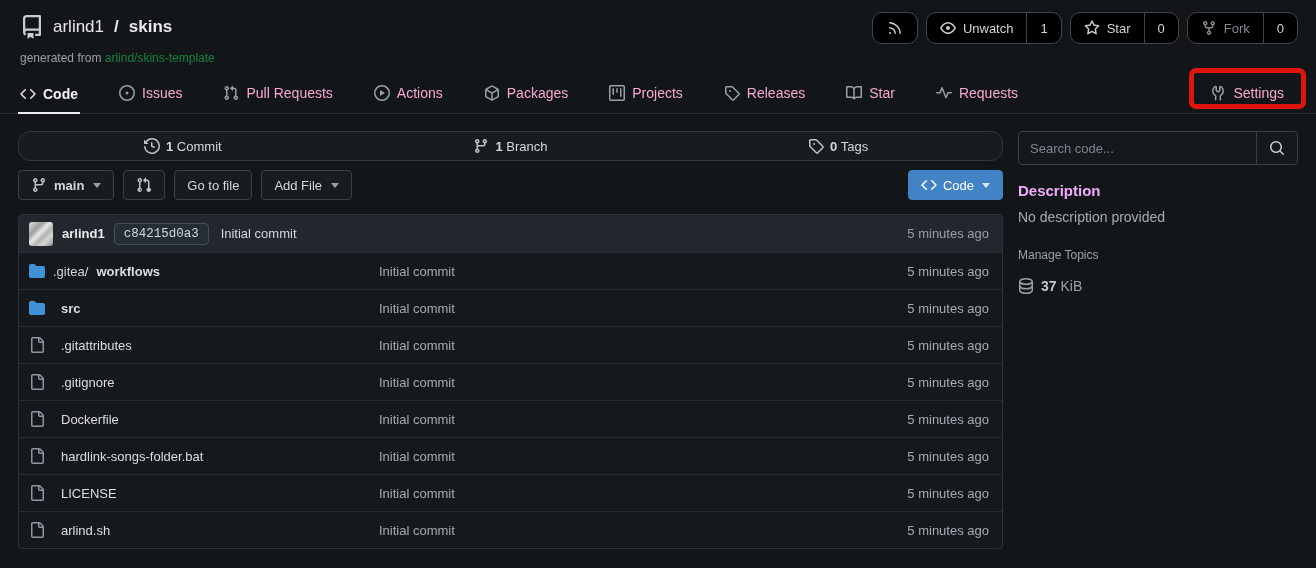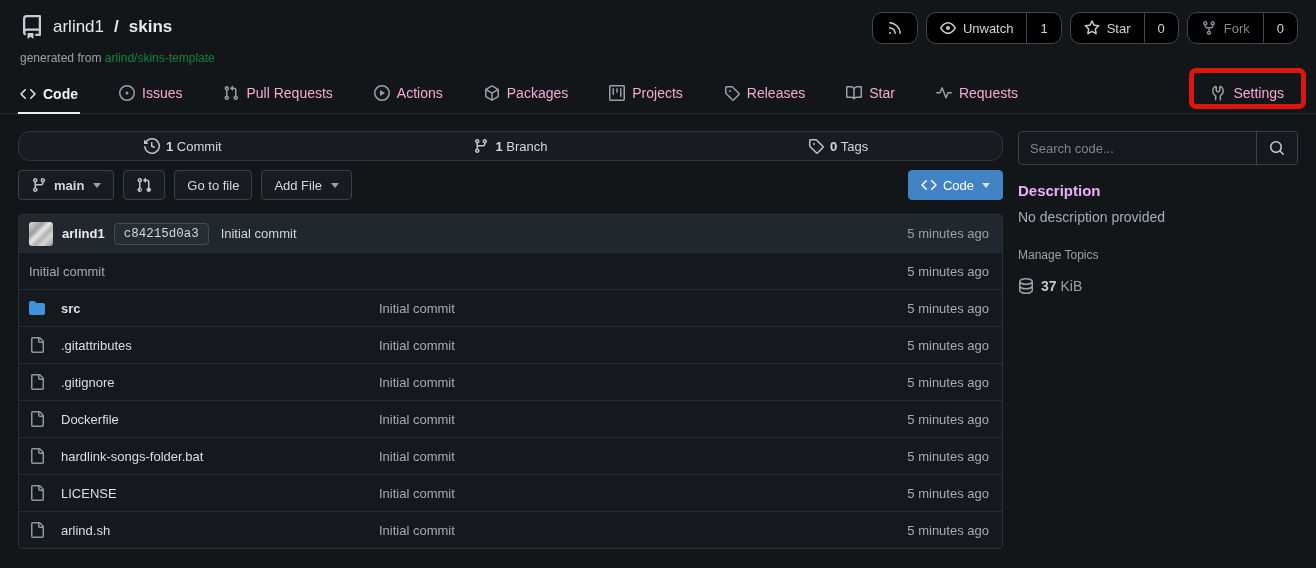--- a/index.html
+++ b/index.html
@@ -352,20 +352,29 @@
     <div class="filetable">
       <div class="commit-row">
         <span class="avatar"></span>
         <span class="author">arlind1</span>
         <span class="commit-hash">c84215d0a3</span>
         <span class="msg">Initial commit</span>
         <span class="age">5 minutes ago</span>
       </div>
       <div id="file-rows">
           <div class="frow folder">
+        <span class="fname">
+          <span class="f-icon">
+                <svg width="16" height="16" viewBox="0 0 16 16" fill="currentColor">
+                  <path d="M1.75 1A1.75 1.75 0 0 0 0 2.75v10.5C0 14.216.784 15 1.75 15h12.5A1.75 1.75 0 0 0 16 13.25v-8.5A1.75 1.75 0 0 0 14.25 3H7.5a.25.25 0 0 1-.2-.1l-.9-1.2C6.07 1.26 5.55 1 5 1H1.75Z"></path>
+                </svg>
+              </span>
+          <span class="pfx">.gitea/</span>
+              <span class="nm">workflows</span>
+        </span>
         <span class="fmsg">Initial commit</span>
         <span class="fage">5 minutes ago</span>
       </div>
           <div class="frow folder">
         <span class="fname">
           <span class="f-icon">
                 <svg width="16" height="16" viewBox="0 0 16 16" fill="currentColor">
                   <path d="M1.75 1A1.75 1.75 0 0 0 0 2.75v10.5C0 14.216.784 15 1.75 15h12.5A1.75 1.75 0 0 0 16 13.25v-8.5A1.75 1.75 0 0 0 14.25 3H7.5a.25.25 0 0 1-.2-.1l-.9-1.2C6.07 1.26 5.55 1 5 1H1.75Z"></path>
                 </svg>
               </span>

